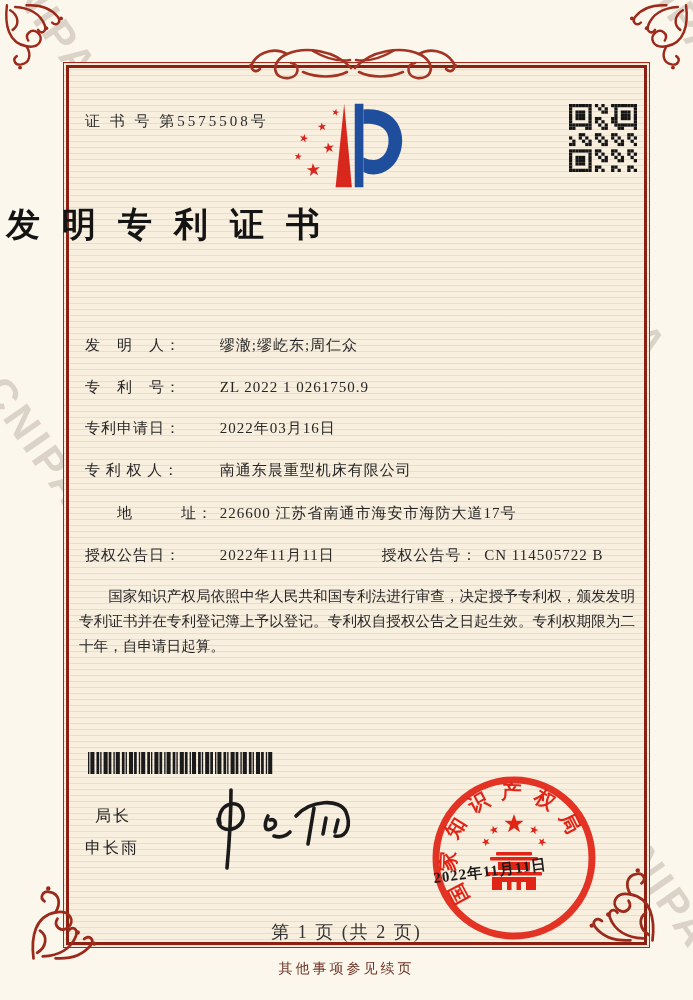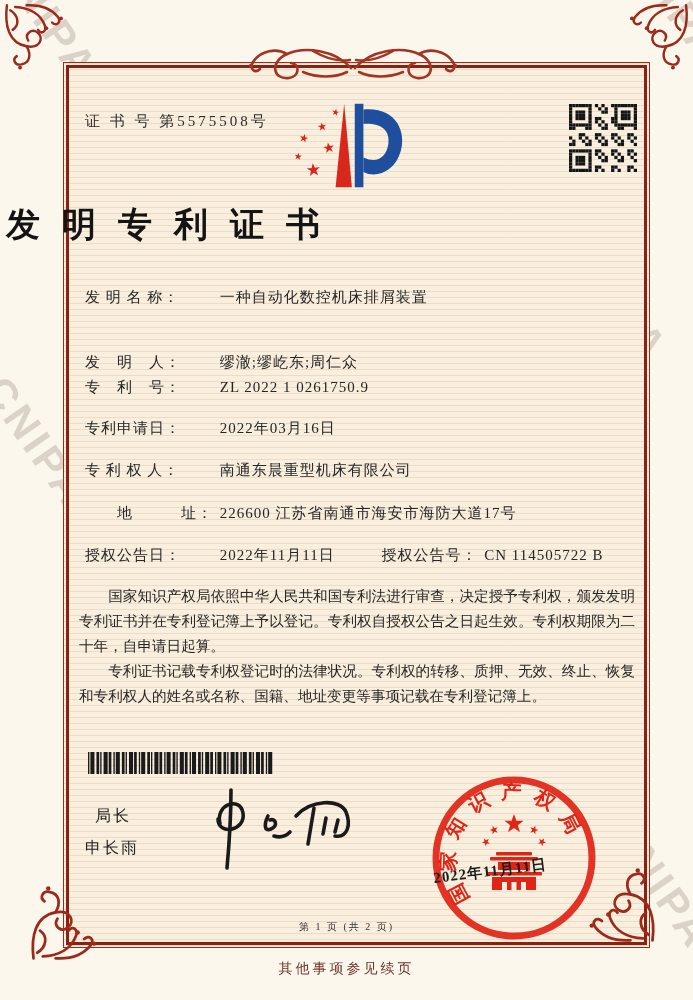--- a/index.html
+++ b/index.html
@@ -60,21 +60,21 @@
   .director-title{ position:absolute; left:95px; top:806px; font-size:16px; letter-spacing:2px;}
   .director-name{ position:absolute; left:85px; top:838px; font-size:16px; letter-spacing:2px;}
   .signature{ position:absolute; left:192px; top:780px; width:180px; height:92px;}
   .seal{ position:absolute; left:428px; top:772px; width:172px; height:172px;}
   .seal-date{
     position:absolute; left:433px; top:862px; font-size:15px; font-weight:bold;
     color:#1c1c1c; transform:rotate(-7deg); letter-spacing:1px; white-space:nowrap;
   }
   .page-indicator{
     position:absolute; left:0; right:0; top:920px; text-align:center;
-    font-size:10px; letter-spacing:2px; color:#333;
+    font-size:18px; letter-spacing:2px; color:#333;
   }
   .continuation{
     position:absolute; left:0; right:0; top:960px; text-align:center;
     font-size:14px; letter-spacing:3px; color:#6e3226;
   }
   .orn{ position:absolute; pointer-events:none;}
   svg{ display:block;}
 </style>
 </head>
 <body>
@@ -337,25 +337,21 @@
       <rect x="24" y="60" width="3" height="3"></rect>
       <rect x="30" y="60" width="3" height="3"></rect>
       <rect x="39" y="60" width="3" height="3"></rect>
       <rect x="45" y="60" width="3" height="3"></rect>
       <rect x="54" y="60" width="3" height="3"></rect>
       <rect x="60" y="60" width="3" height="3"></rect>
     </svg>
 
   <div class="title">发明专利证书</div>
 
-  <div class="field" style="top:288px;">
-    <span class="lab">发 明 名 称：</span>
-    <span class="val">一种自动化数控机床排屑装置</span>
-  </div>
-  <div class="field" style="top:336px;margin-top:17px;">
+  <div class="field" style="top:336px;">
     <span class="lab">发　明　人：</span>
     <span class="val">缪澈;缪屹东;周仁众</span>
   </div>
   <div class="field" style="top:378px;">
     <span class="lab">专　利　号：</span>
     <span class="val">ZL 2022 1 0261750.9</span>
   </div>
   <div class="field" style="top:419px;">
     <span class="lab">专利申请日：</span>
     <span class="val">2022年03月16日</span>
@@ -370,21 +366,20 @@
   </div>
   <div class="field" style="top:546px;">
     <span class="lab">授权公告日：</span>
     <span class="val">2022年11月11日</span>
     <span class="lab2">授权公告号：</span>
     <span class="val">CN 114505722 B</span>
   </div>
 
   <div class="paras">
     <p>国家知识产权局依照中华人民共和国专利法进行审查，决定授予专利权，颁发发明专利证书并在专利登记簿上予以登记。专利权自授权公告之日起生效。专利权期限为二十年，自申请日起算。</p>
-    <p>专利证书记载专利权登记时的法律状况。专利权的转移、质押、无效、终止、恢复和专利权人的姓名或名称、国籍、地址变更等事项记载在专利登记簿上。</p>
   </div>
 
   <svg class="barcode" id="barcode" preserveAspectRatio="none" viewBox="0 0 212 22">
       <rect x="0.00" y="0" width="1.55" height="22" fill="#1a1a1a"></rect>
       <rect x="2.70" y="0" width="4.65" height="22" fill="#1a1a1a"></rect>
       <rect x="9.65" y="0" width="3.10" height="22" fill="#1a1a1a"></rect>
       <rect x="13.90" y="0" width="1.55" height="22" fill="#1a1a1a"></rect>
       <rect x="17.75" y="0" width="4.65" height="22" fill="#1a1a1a"></rect>
       <rect x="23.55" y="0" width="3.10" height="22" fill="#1a1a1a"></rect>
       <rect x="28.95" y="0" width="1.55" height="22" fill="#1a1a1a"></rect>

